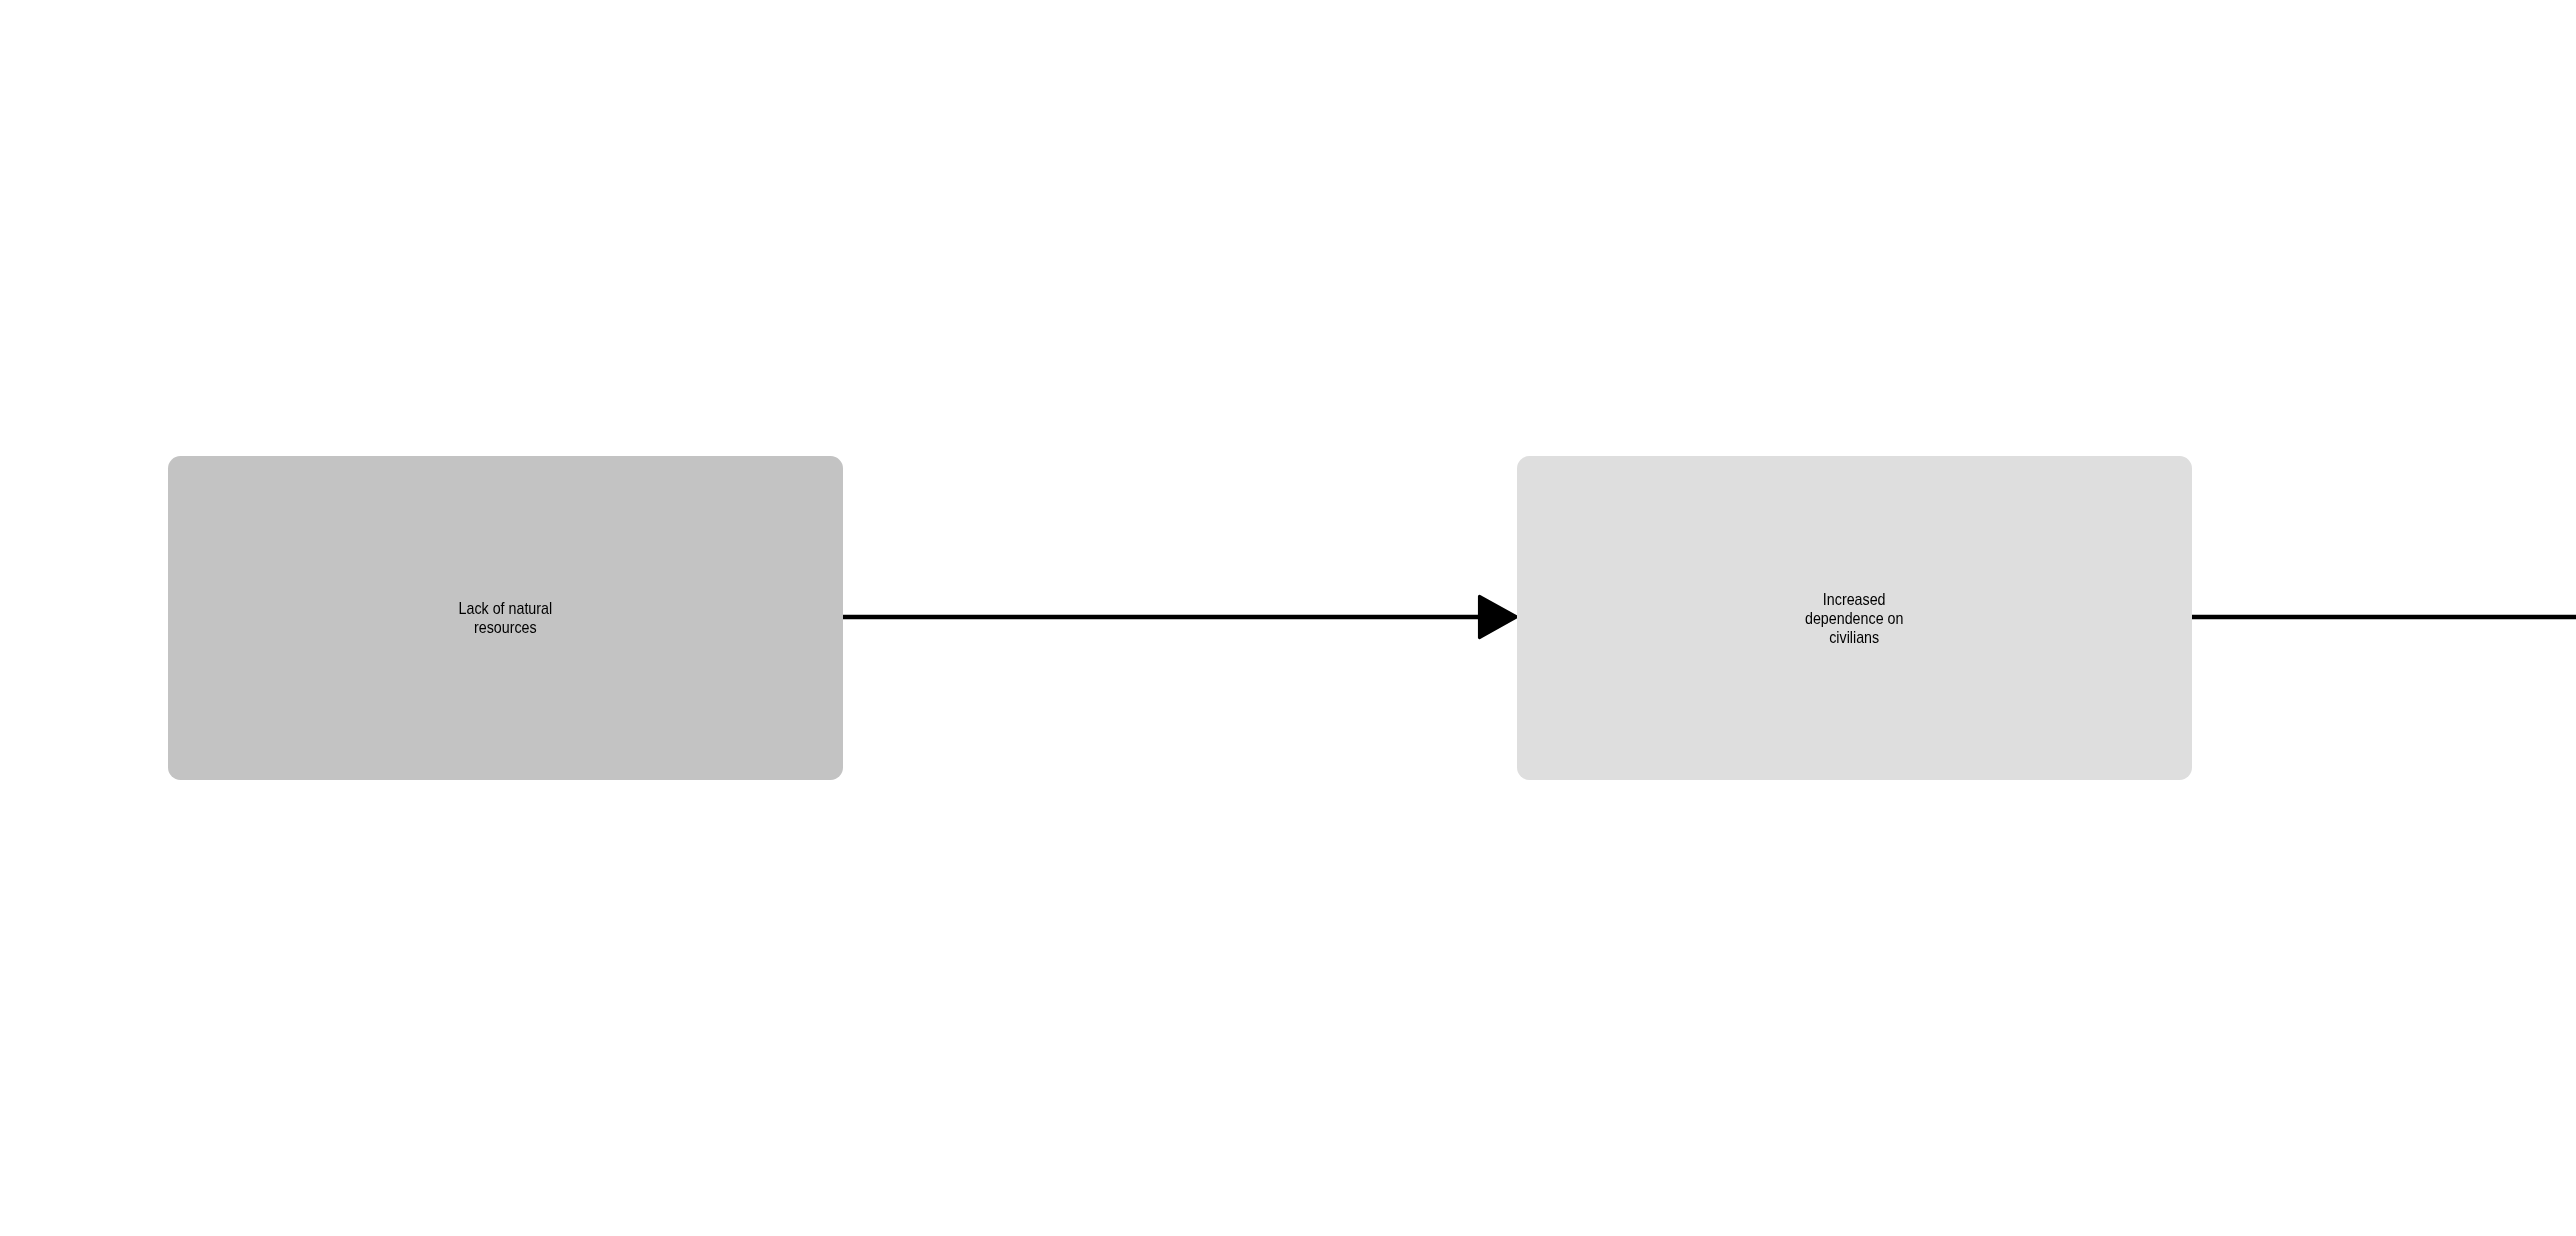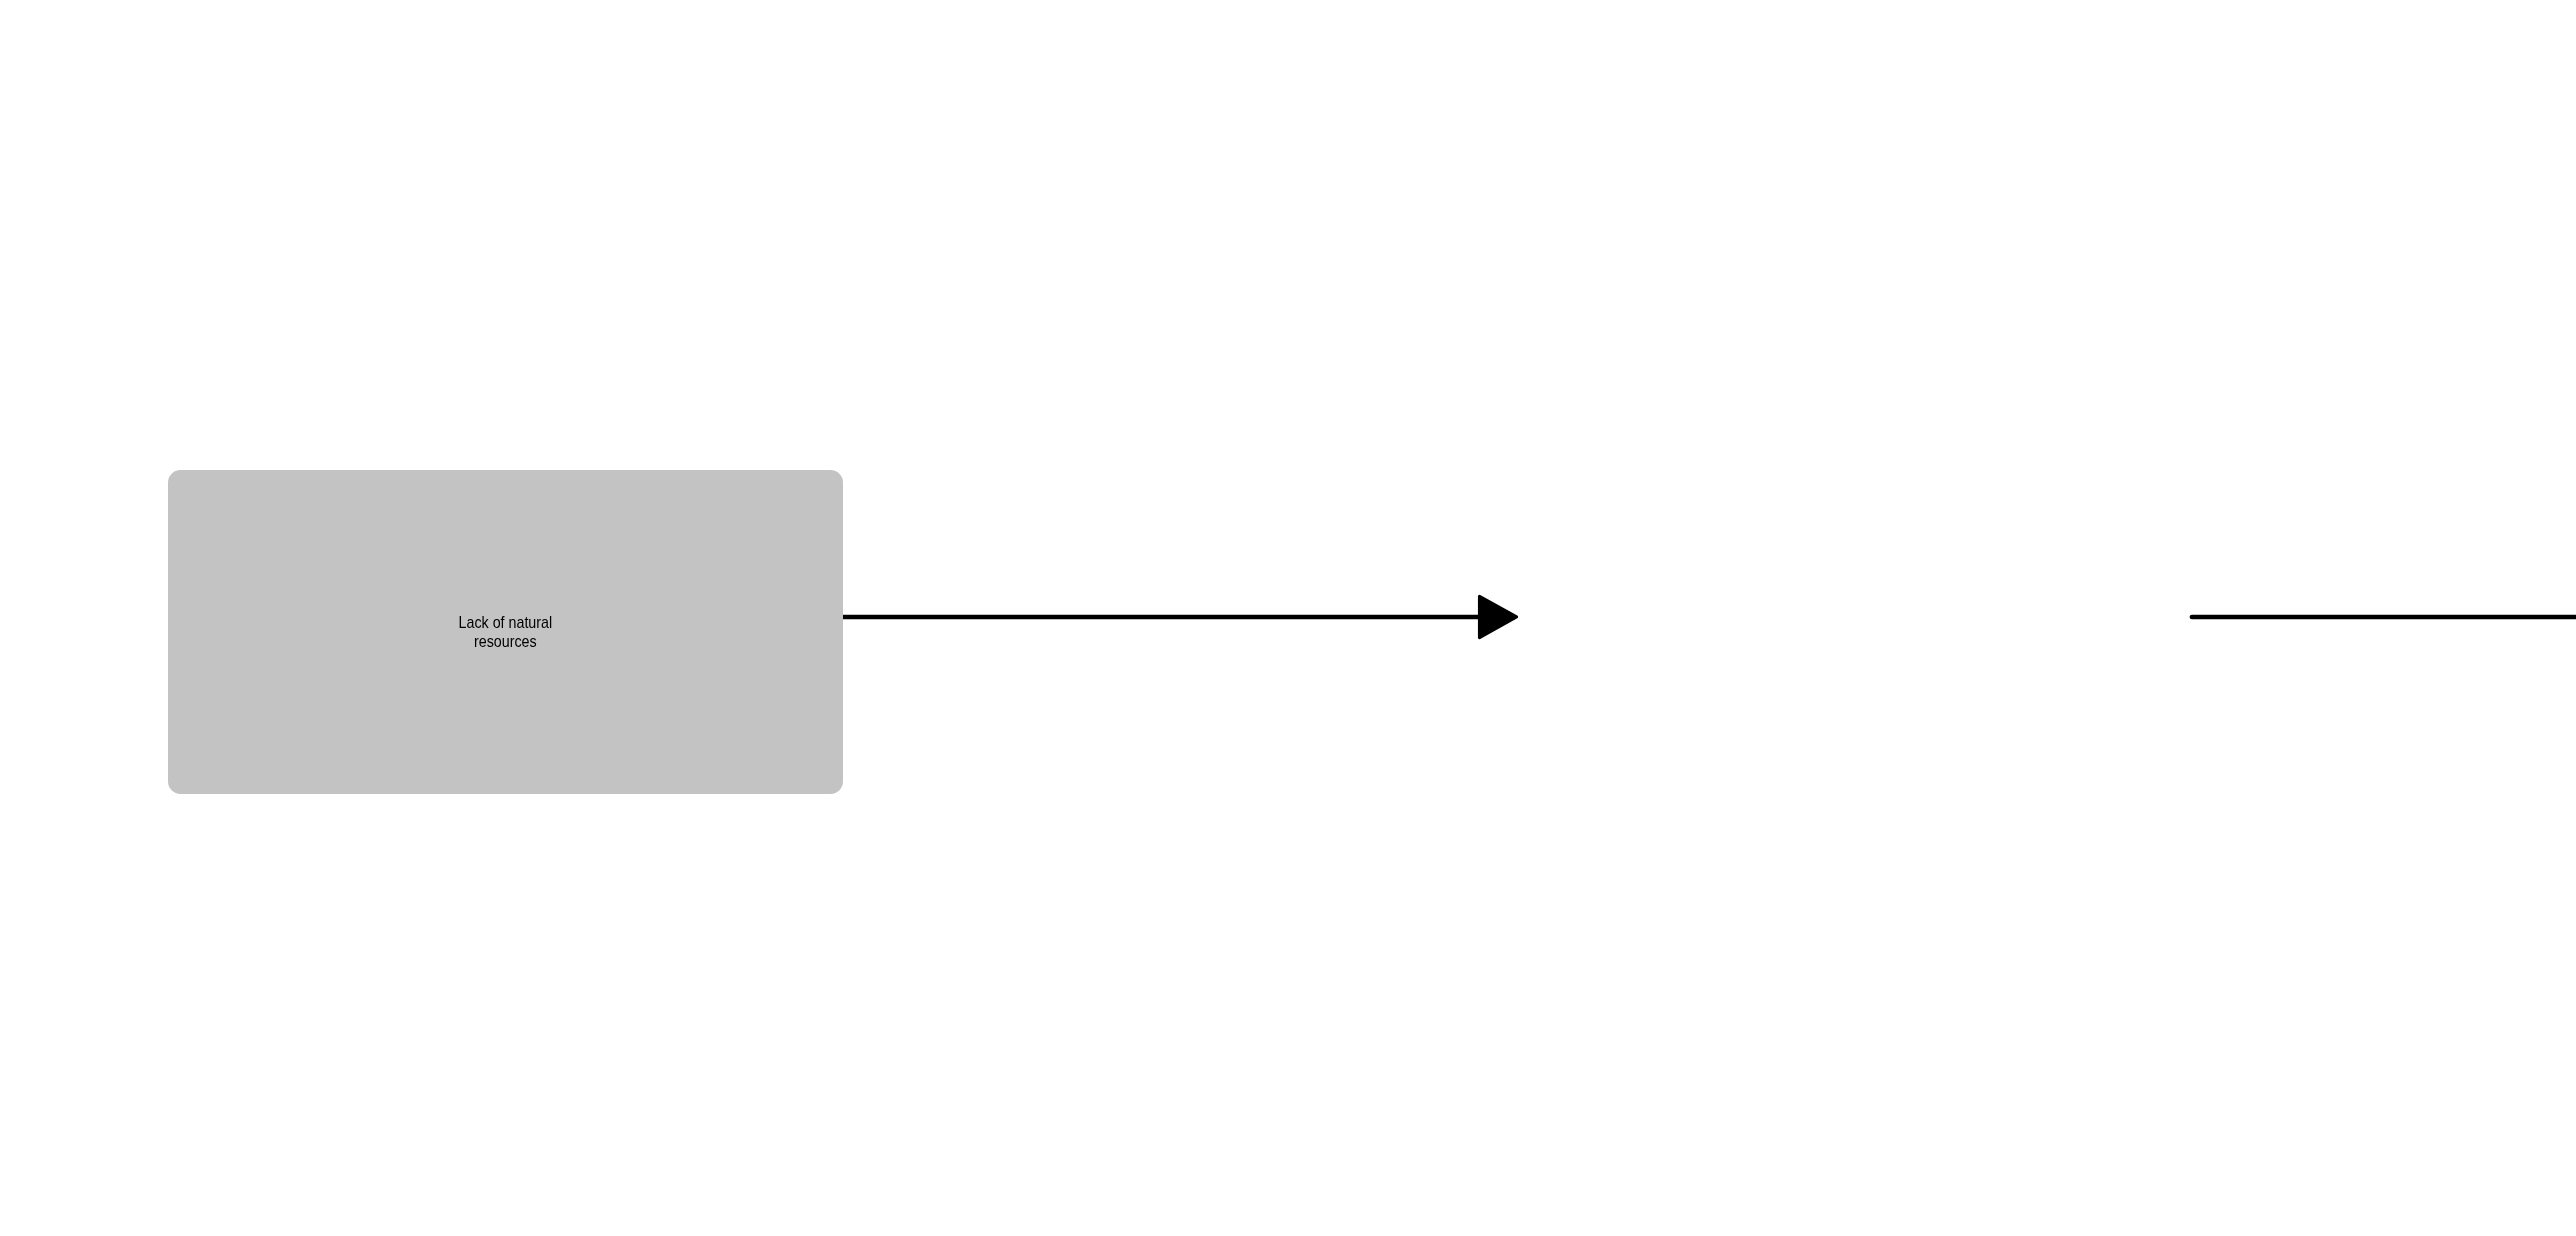--- a/index.html
+++ b/index.html
@@ -16,21 +16,20 @@
     font-family: "Liberation Sans", "DejaVu Sans", sans-serif;
   }
   .flow-node {
     position: absolute;
     box-sizing: border-box;
     border-radius: 12.4px;
     display: flex;
     align-items: center;
     justify-content: center;
     text-align: center;
-    margin-top: 14px;
   }
   .node-label {
     font-size: 17px;
     line-height: 19px;
     color: #000000;
     font-weight: 400;
     letter-spacing: 0px;
     transform: scaleX(0.84);
     transform-origin: center center;
     white-space: pre-line;
@@ -60,15 +59,20 @@
       <line id="edge2-line" stroke-linecap="round" x1="4255" y1="1198" x2="5495" y2="1198" stroke="#000000" stroke-width="9"></line>
       <polygon id="edge2-head" points="5491,1158 5563,1198 5491,1238" fill="#000000" stroke="#000000" stroke-width="6" stroke-linejoin="round"></polygon>
     </g>
   </svg>
 
   <div class="flow-node" id="node1" style="left: 168px; top: 456px; width: 675px; height: 324px; background: rgb(195, 195, 195); border-radius: 12.4px;">
     <span class="node-label" style="color: rgb(0, 0, 0);">Lack of natural
 resources</span>
   </div>
 
+  <div class="flow-node" id="node2" style="left: 1517px; top: 456px; width: 675px; height: 324px; background: rgb(222, 222, 222); border-radius: 12.4px;">
+    <span class="node-label" style="color: rgb(0, 0, 0);">Increased
+dependence on
+civilians</span>
+  </div>
 
 </div>
 
 
 </body></html>

